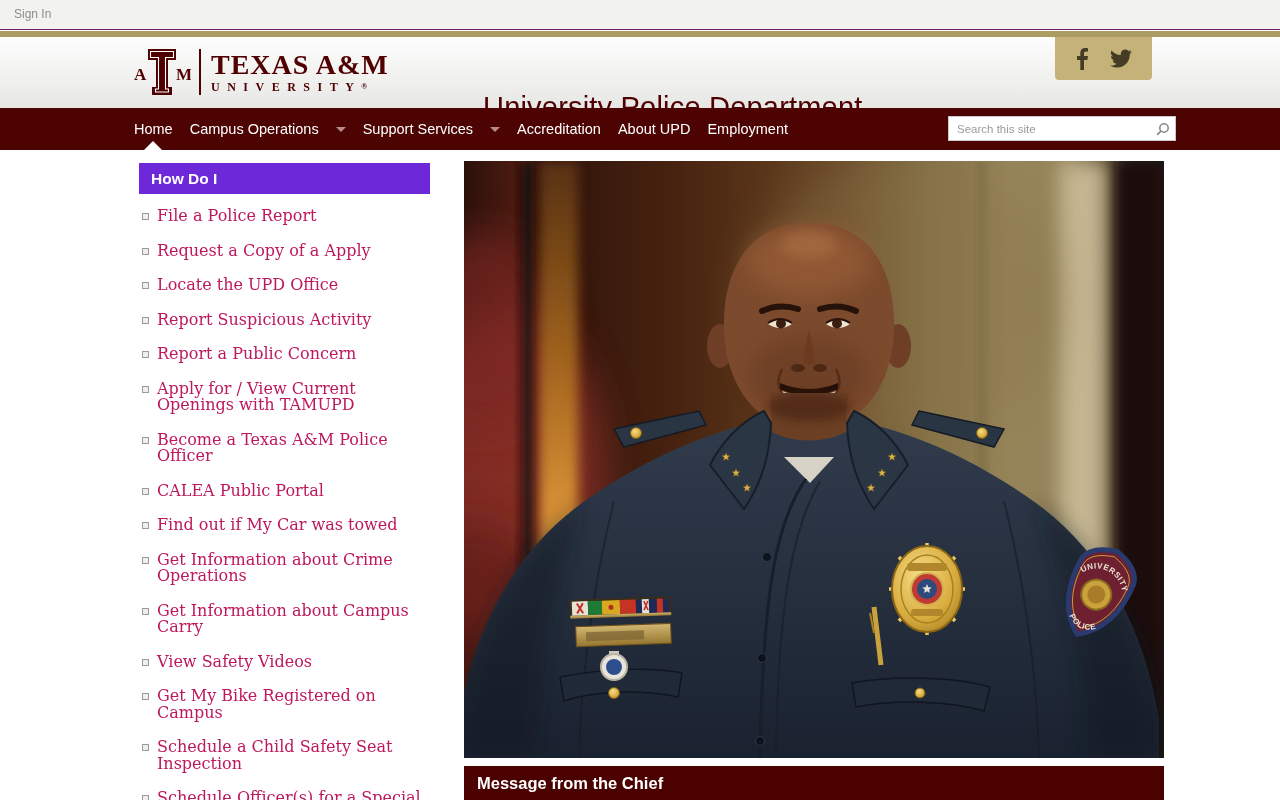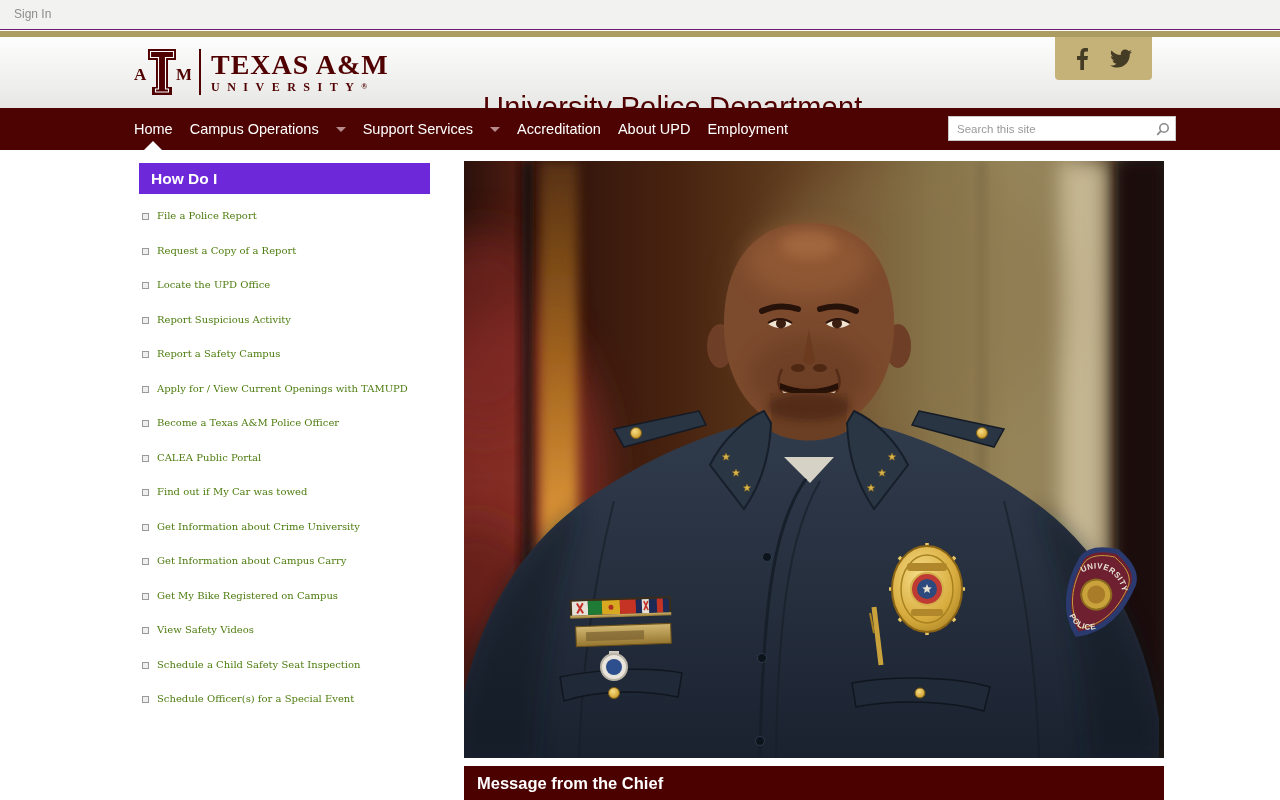--- a/index.html
+++ b/index.html
@@ -48,21 +48,21 @@
   .searchbox input::placeholder { color:#9a9a9a; }
   .search-icon { width:24px; height:23px; display:flex; align-items:center; justify-content:center; cursor:pointer; }
 
   
   .sidebar { position:absolute; left:139px; top:163px; width:291px; }
   .sidebar-title { background:#6d28d9; color:#fff; font-weight:bold; font-size:15.5px;
                    height:31px; line-height:31px; padding-left:12px; }
   .sidebar ul { list-style:none; margin-top:14px; }
   .sidebar li { position:relative; padding-left:18px; margin-bottom:18px;
                 font-family:"DejaVu Serif","Liberation Serif",serif;
-                font-size:10px; line-height:16.5px; color:#4d7c0f; cursor:pointer; }
+                font-size:16px; line-height:16.5px; color:#be185d; cursor:pointer; }
   .sidebar li::before { content:""; position:absolute; left:3px; top:5px; width:5px; height:5px;
                 background:#efefef; border:1px solid #9a9a9a; }
 
   
   .photo { position:absolute; left:464px; top:161px; width:700px; height:597px; overflow:hidden; }
   .photo svg { display:block; }
   .message-bar { position:absolute; left:464px; top:766px; width:700px; height:40px;
                  background:#4c0101; color:#fff; font-weight:bold; font-size:16.5px;
                  padding:8px 0 0 13px; }
 </style>
@@ -133,32 +133,32 @@
           <line x1="4.8" y1="9.2" x2="1.2" y2="12.8" stroke="#8a8a8a" stroke-width="1.8"></line>
         </svg>
       </span>
     </div>
   </nav>
 
   <aside class="sidebar">
     <div class="sidebar-title">How Do I</div>
     <ul id="sidebar-links">
         <li>File a Police Report</li>
-        <li>Request a Copy of a Report</li>
+        <li>Request a Copy of a Apply</li>
         <li>Locate the UPD Office</li>
         <li>Report Suspicious Activity</li>
-        <li>Report a Safety Campus</li>
+        <li>Report a Public Concern</li>
         <li>Apply for / View Current Openings with TAMUPD</li>
         <li>Become a Texas A&amp;M Police Officer</li>
         <li>CALEA Public Portal</li>
         <li>Find out if My Car was towed</li>
-        <li>Get Information about Crime University</li>
+        <li>Get Information about Crime Operations</li>
         <li>Get Information about Campus Carry</li>
+        <li>View Safety Videos</li>
         <li>Get My Bike Registered on Campus</li>
-        <li>View Safety Videos</li>
         <li>Schedule a Child Safety Seat Inspection</li>
         <li>Schedule Officer(s) for a Special Event</li>
       </ul>
   </aside>
 
   <div class="photo">
     <svg width="700" height="597" viewBox="0 0 700 597">
       <defs>
         <linearGradient id="bgX" x1="0" y1="0" x2="1" y2="0">
           <stop offset="0" stop-color="#2b110b"></stop>

